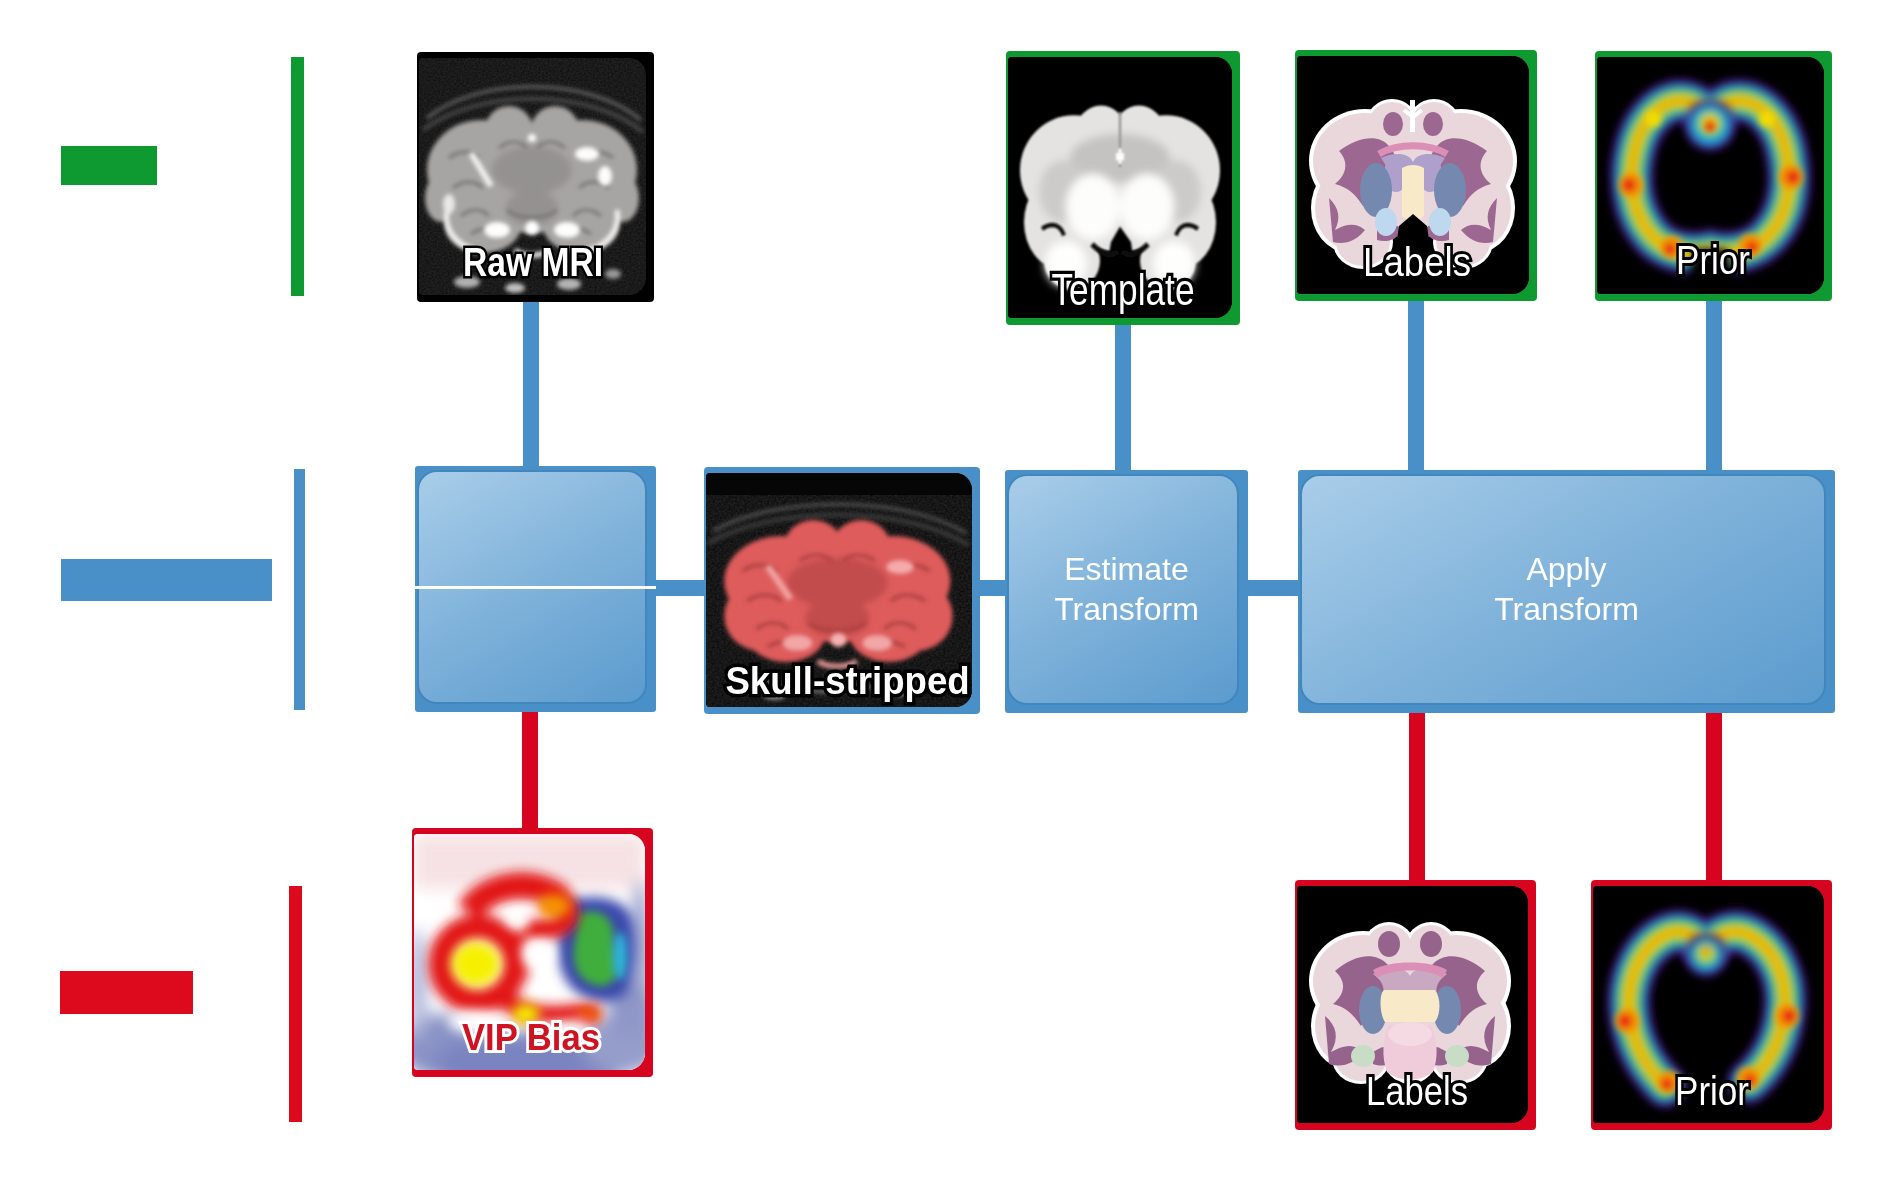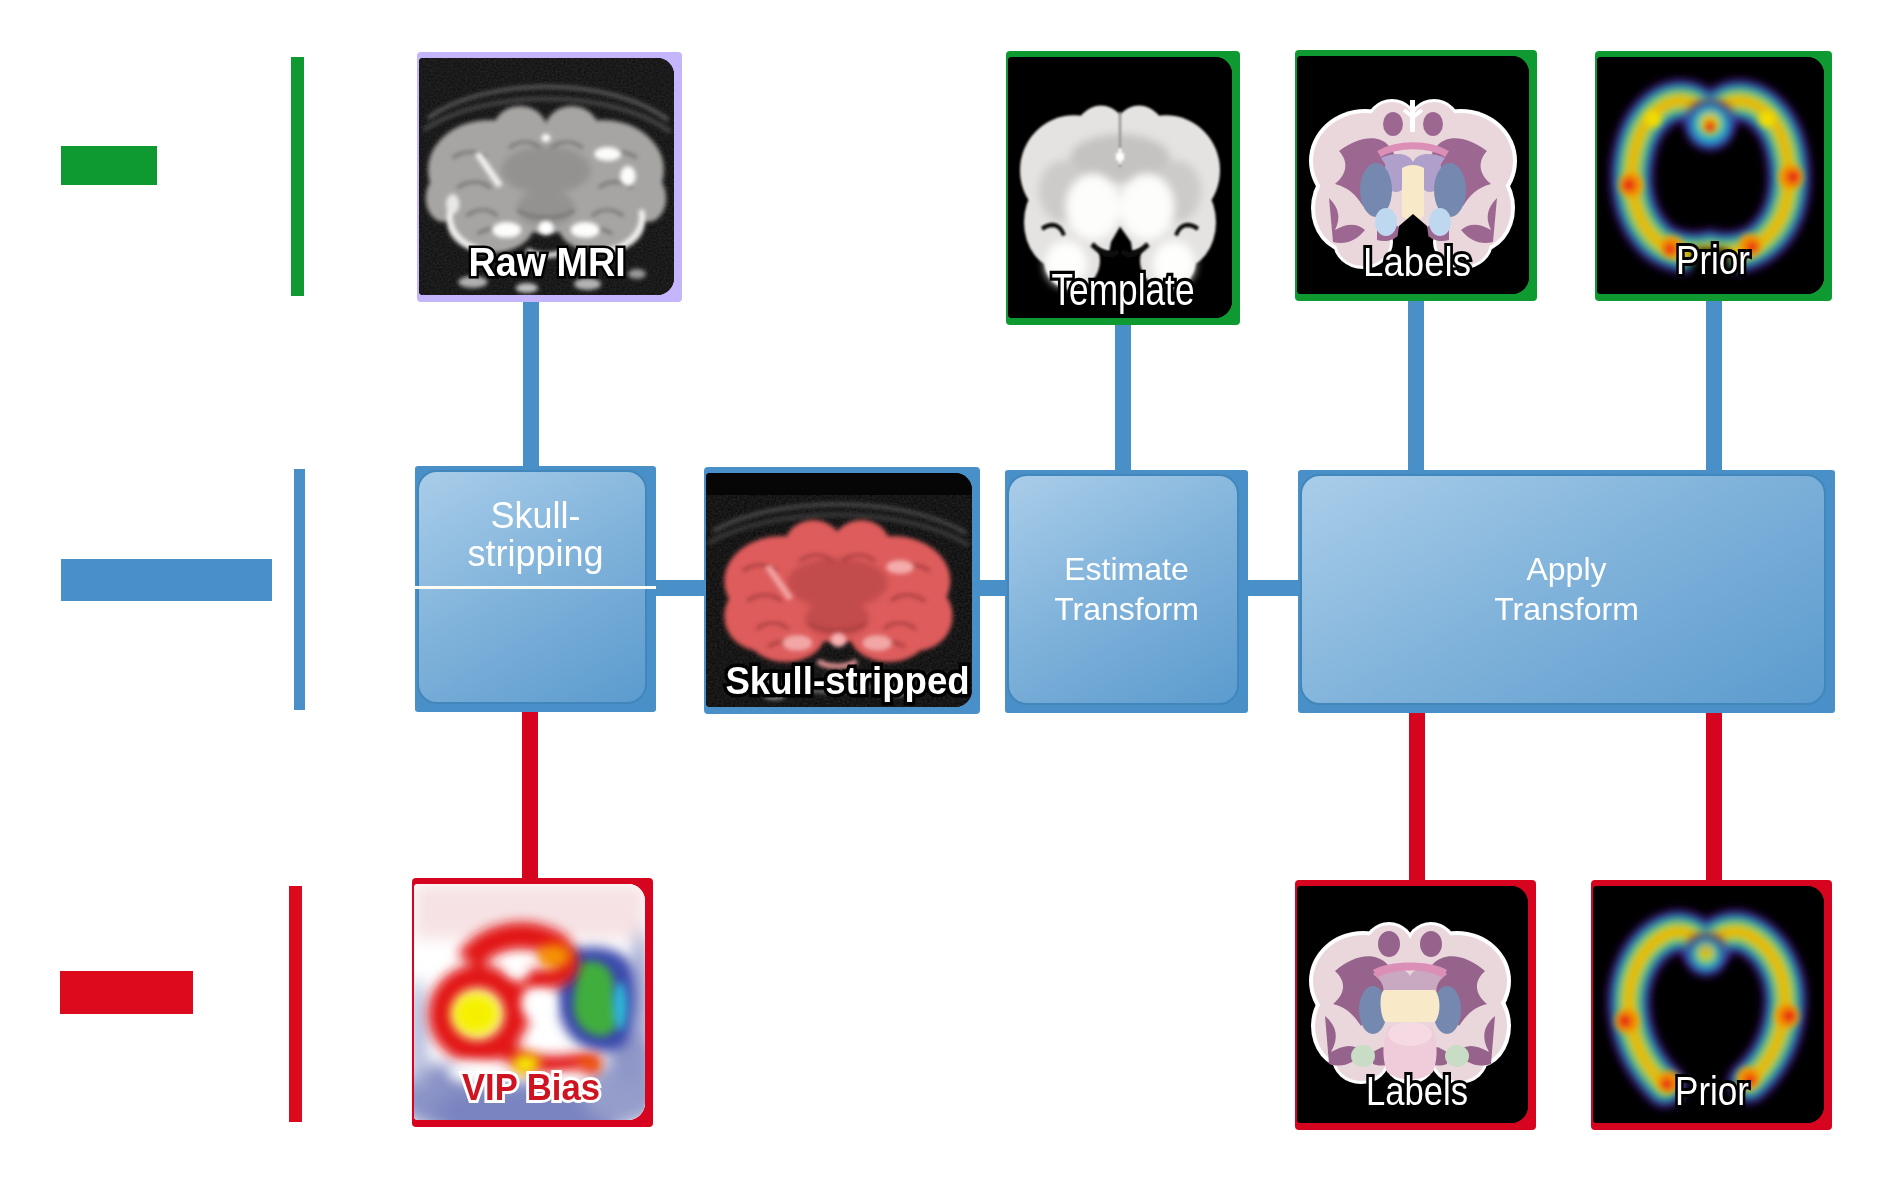--- a/index.html
+++ b/index.html
@@ -27,21 +27,21 @@
 <div class="abs" style="left:1408px;top:290px;width:16px;height:186px;background:#4A90C8"></div>
 <div class="abs" style="left:1706px;top:290px;width:16px;height:186px;background:#4A90C8"></div>
 <div class="abs" style="left:650px;top:580px;width:60px;height:16px;background:#4A90C8"></div>
 <div class="abs" style="left:940px;top:580px;width:70px;height:16px;background:#4A90C8"></div>
 <div class="abs" style="left:1244px;top:580px;width:58px;height:16px;background:#4A90C8"></div>
 
 <div class="abs" style="left:522px;top:708px;width:16px;height:176px;background:#D6041E"></div>
 <div class="abs" style="left:1409px;top:708px;width:16px;height:178px;background:#D6041E"></div>
 <div class="abs" style="left:1706px;top:708px;width:16px;height:178px;background:#D6041E"></div>
 
-<div class="frame" style="left:417px;top:52px;width:265px;height:250px;background:#c4b5fd">
+<div class="frame" style="left:417px;top:52px;width:237px;height:250px;background:#000000">
   <div class="inner" id="im-rawmri">
   <svg viewBox="0 0 227 237" width="100%" height="100%" preserveAspectRatio="none">
     <defs>
       <filter id="rnoise" x="0" y="0" width="100%" height="100%">
         <feTurbulence type="fractalNoise" baseFrequency="0.55" numOctaves="2" seed="7"></feTurbulence>
         <feColorMatrix type="matrix" values="0 0 0 0 0.55 0 0 0 0 0.55 0 0 0 0 0.55 0 0 0 0.5 0"></feColorMatrix>
         <feComposite operator="in" in2="SourceGraphic"></feComposite>
       </filter>
       <filter id="rb2" x="-30%" y="-30%" width="160%" height="160%">
             <feGaussianBlur stdDeviation="2"></feGaussianBlur>
@@ -320,21 +320,21 @@
       <path d="M45,205 C75,218 105,221 125,217" stroke="#8a8a8a" stroke-width="3" fill="none"></path>
       <path d="M140,214 C165,216 185,210 200,200" stroke="#7a7a7a" stroke-width="3" fill="none"></path>
       <ellipse cx="120" cy="212" rx="16" ry="6" fill="#cfcfcf"></ellipse>
       <ellipse cx="170" cy="218" rx="10" ry="5" fill="#9f9f9f"></ellipse>
       <ellipse cx="60" cy="222" rx="10" ry="5" fill="#8a8a8a"></ellipse>
     </g>
     <text x="124" y="221" font-family="Liberation Sans, sans-serif" font-size="38" font-weight="bold" fill="#fff" stroke="#000" stroke-width="7" paint-order="stroke" text-anchor="middle" textLength="214" lengthAdjust="spacingAndGlyphs">Skull-stripped</text>
   </svg>
   </div>
 </div>
-<div class="frame" style="left:412px;top:878px;width:241px;height:249px;background:#D6041E">
+<div class="frame" style="left:412px;top:828px;width:241px;height:249px;background:#D6041E">
   <div class="inner" id="im-vip" style="background:#fff">
   <svg viewBox="0 0 231 236" width="100%" height="100%" preserveAspectRatio="none">
     <defs>
       <filter id="vb6" x="-60%" y="-60%" width="220%" height="220%">
             <feGaussianBlur stdDeviation="6"></feGaussianBlur>
           </filter>
       <filter id="vb4" x="-60%" y="-60%" width="220%" height="220%">
             <feGaussianBlur stdDeviation="4"></feGaussianBlur>
           </filter>
       <filter id="vb8" x="-60%" y="-60%" width="220%" height="220%">
@@ -473,21 +473,20 @@
       <circle cx="155" cy="192" r="11" fill="#F59300"></circle>
       <circle cx="157" cy="194" r="6" fill="#E83010"></circle>
     </g>
     <text x="119" y="219" font-family="Liberation Sans, sans-serif" font-size="40" fill="#fff" stroke="#000" stroke-width="6" paint-order="stroke" text-anchor="middle" textLength="74" lengthAdjust="spacingAndGlyphs">Prior</text>
   </svg>
   </div>
 </div>
 
 <div class="pframe" id="box-skull" style="left:415px;top:466px;width:241px;height:246px">
   <div class="pinner"></div>
-  <div class="pt" style="top:31px;font-size:36px;line-height:38px">Skull-<br>stripping</div>
   <div class="abs" style="left:0;right:0;top:120px;height:3px;background:#FCFCF2"></div>
 </div>
 <div class="pframe" id="box-est" style="left:1005px;top:470px;width:243px;height:243px">
   <div class="pinner"></div>
   <div class="pt" style="top:79px;font-size:32px;line-height:40px">Estimate<br>Transform</div>
 </div>
 <div class="pframe" id="box-apply" style="left:1298px;top:470px;width:537px;height:243px">
   <div class="pinner"></div>
   <div class="pt" style="top:79px;font-size:32px;line-height:40px">Apply<br>Transform</div>
 </div>

